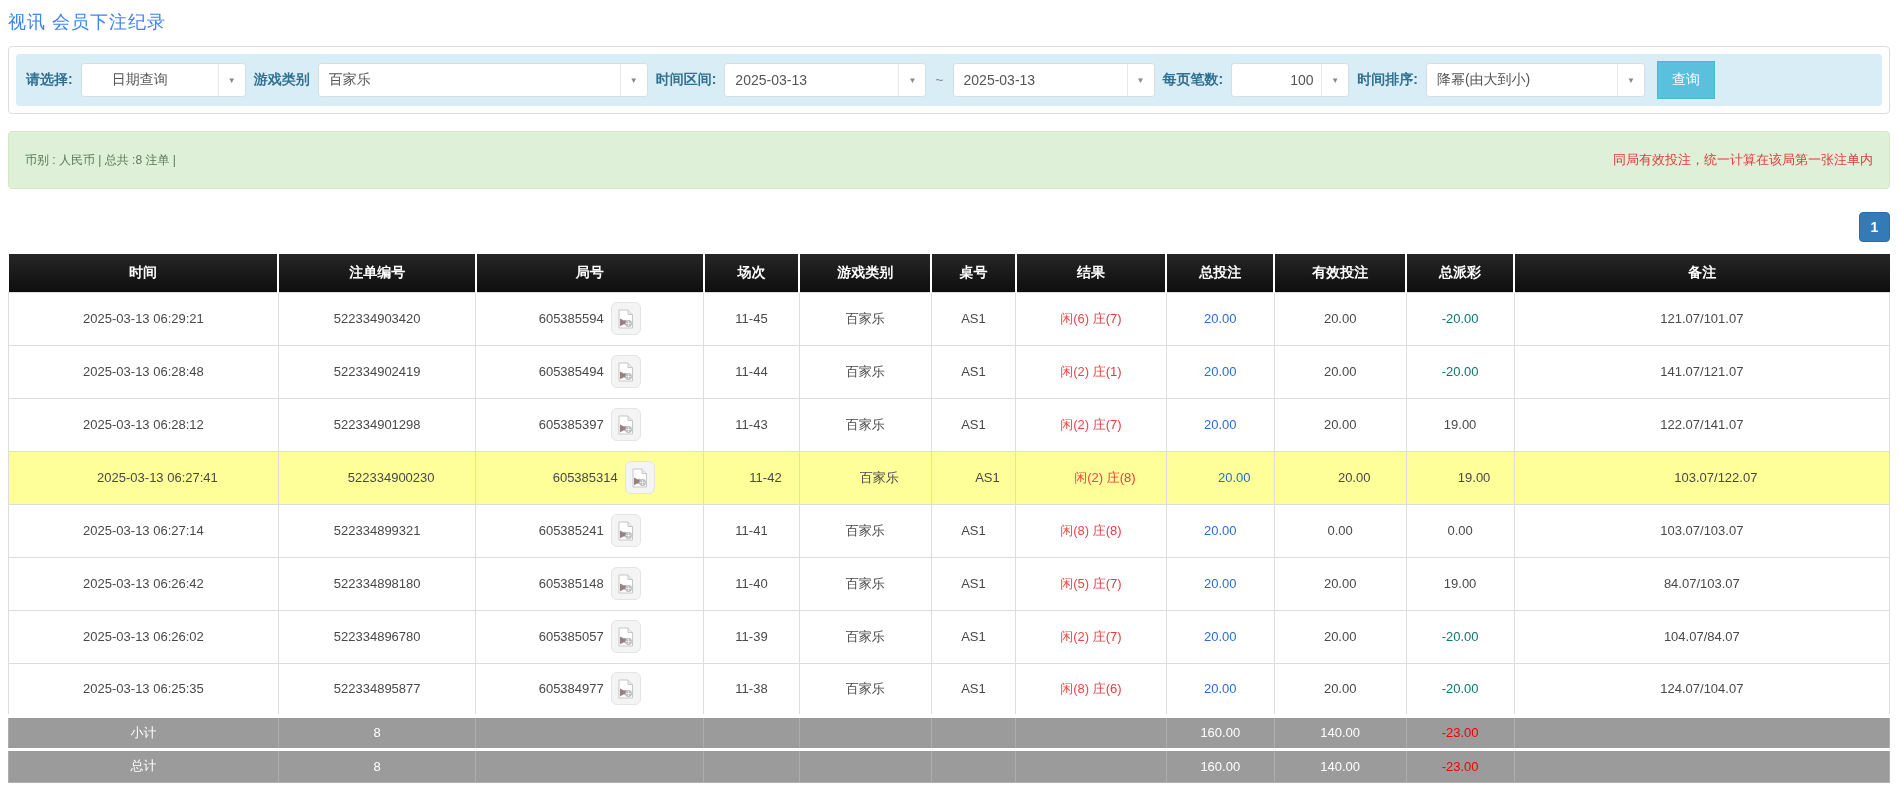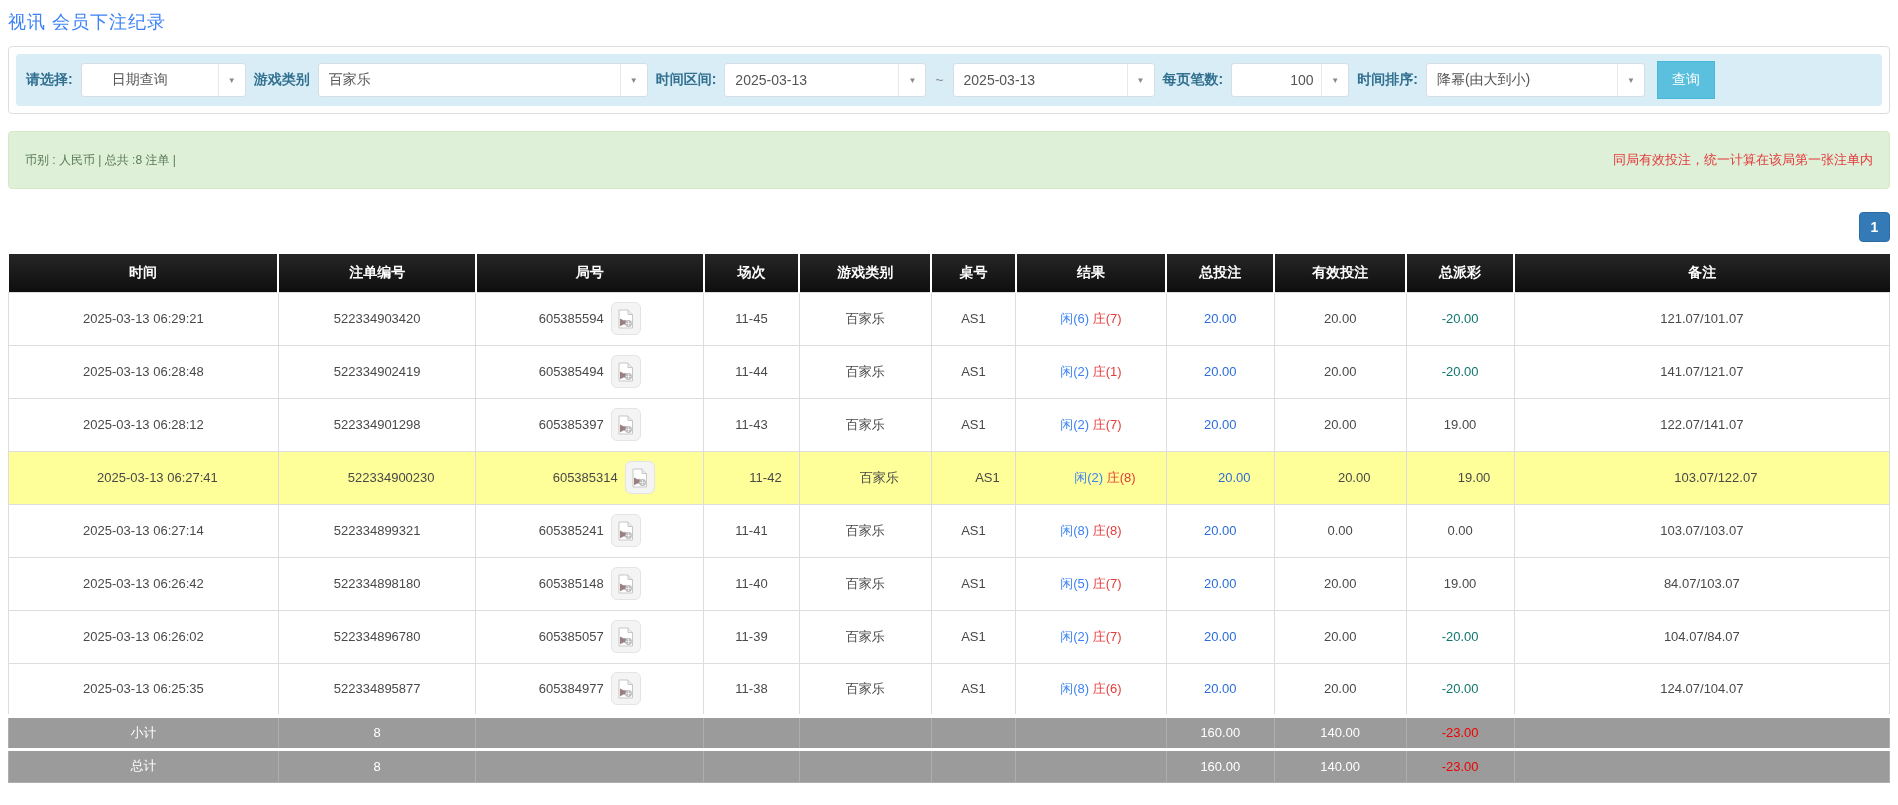--- a/index.html
+++ b/index.html
@@ -27,21 +27,21 @@
   
   .pagination { margin:23px 0 12px 0; height:30px; text-align:right; }
   .page-btn { background:#337ab7; border:1px solid #2e6da4; color:#fff; width:31px; height:30px; border-radius:4px; font-size:14px; font-weight:bold; cursor:pointer; }
 
   
   table.bets { width:100%; border-collapse:collapse; table-layout:fixed; }
   thead th { background:linear-gradient(#262626,#0e0e0e); color:#fff; font-size:14px; font-weight:bold; height:38px; border-right:2px solid #fff; text-align:center; }
   thead th:last-child { border-right:none; }
   tbody td { height:53px; border:1px solid #ddd; text-align:center; font-size:13px; color:#494949; background:#fff; vertical-align:middle; }
   tr.hl td { background:#ffff99;padding-left:29px; }
-  .player { color:#3b82f6; }
+  .player { color:#ef4444; }
   .banker { color:#e43b3b; }
   .bet-link { color:#2b6cd9; text-decoration:none; cursor:pointer; }
   td.neg, .neg { color:#0f766e; }
   .round-cell .round-number { vertical-align:middle; }
   .video-btn { margin-left:7px; width:30px; height:33px; background:#f4f4f4; border:1px solid #e4e4e4; border-radius:6px; cursor:pointer; vertical-align:middle; padding:0; display:inline-flex; align-items:center; justify-content:center; }
   tr.footer td { background:#9b9b9b; color:#fff; height:33px; border:1px solid #aeaeae; font-size:13px; }
   tr.footer-first td { border-top:4px solid #fff; }
   tr.footer-second td { border-top:3px solid #fff; }
   tr.footer td.neg { color:#f00000; }
 </style>

